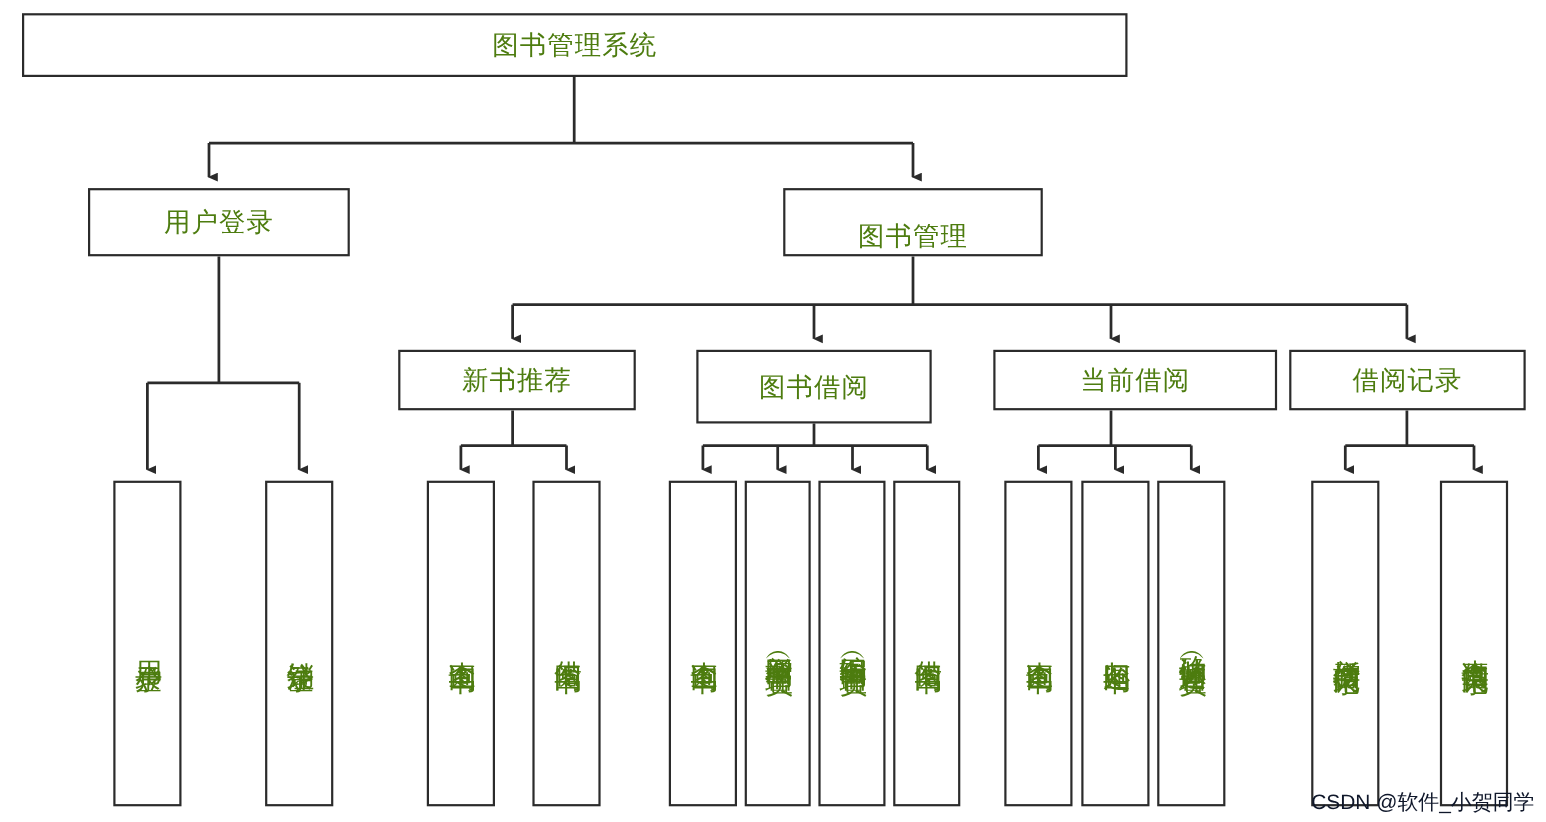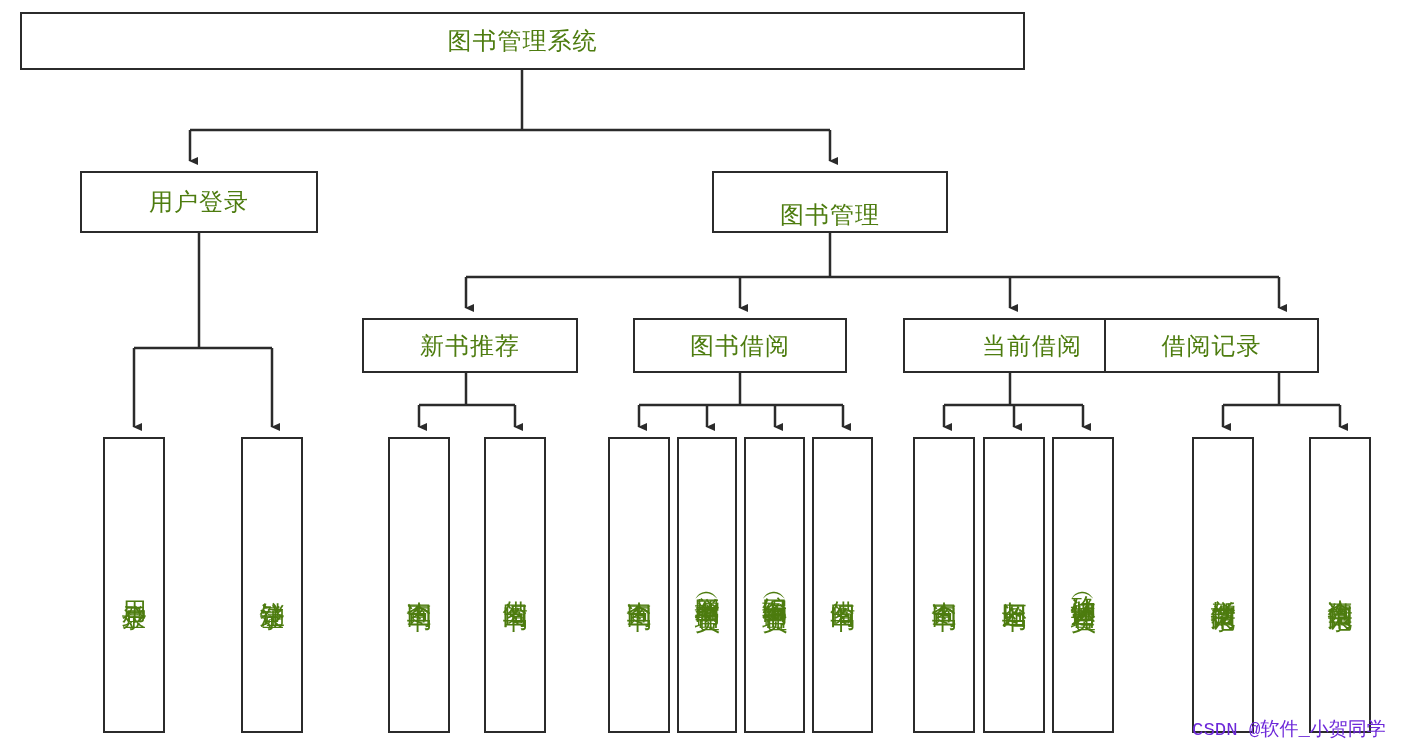--- a/index.html
+++ b/index.html
@@ -118,27 +118,27 @@
       </div>
       <div class="node horiz" style="left: 80px; top: 171px; width: 238px; height: 62px; border-color: rgb(43, 43, 43); background: rgb(255, 255, 255);">
         <span class="label">用户登录</span>
       </div>
       <div class="node horiz" style="left: 712px; top: 171px; width: 236px; height: 62px; border-color: rgb(43, 43, 43); background: rgb(255, 255, 255); align-items: flex-end;">
         <span class="label">图书管理</span>
       </div>
       <div class="node horiz" style="left: 362px; top: 318px; width: 216px; height: 55px; border-color: rgb(43, 43, 43); background: rgb(255, 255, 255);">
         <span class="label">新书推荐</span>
       </div>
-      <div class="node horiz" style="left: 633px; top: 318px; width: 214px; height: 55px; border-color: rgb(43, 43, 43); background: rgb(255, 255, 255);">
+      <div class="node horiz" style="left: 633px; top: 318px; width: 214px; height: 67px; border-color: rgb(43, 43, 43); background: rgb(255, 255, 255);">
         <span class="label">图书借阅</span>
       </div>
       <div class="node horiz" style="left: 903px; top: 318px; width: 258px; height: 55px; border-color: rgb(43, 43, 43); background: rgb(255, 255, 255);">
         <span class="label">当前借阅</span>
       </div>
-      <div class="node horiz" style="left: 1104px; top: 318px; width: 215px; height: 55px; border-color: rgb(43, 43, 43); background: rgb(255, 255, 255);">
+      <div class="node horiz" style="left: 1172px; top: 318px; width: 215px; height: 55px; border-color: rgb(43, 43, 43); background: rgb(255, 255, 255);">
         <span class="label">借阅记录</span>
       </div>
       <div class="node vert" style="left: 103px; top: 437px; width: 62px; height: 296px; border-color: rgb(43, 43, 43); background: rgb(255, 255, 255);">
         <span class="label">用户登录</span>
       </div>
       <div class="node vert" style="left: 241px; top: 437px; width: 62px; height: 296px; border-color: rgb(43, 43, 43); background: rgb(255, 255, 255);">
         <span class="label">注销登录</span>
       </div>
       <div class="node vert" style="left: 388px; top: 437px; width: 62px; height: 296px; border-color: rgb(43, 43, 43); background: rgb(255, 255, 255);">
         <span class="label">查询图书</span>
@@ -168,15 +168,15 @@
         <span class="label">确认归还（管理员）</span>
       </div>
       <div class="node vert" style="left: 1192px; top: 437px; width: 62px; height: 296px; border-color: rgb(43, 43, 43); background: rgb(255, 255, 255);">
         <span class="label">新增借阅记录</span>
       </div>
       <div class="node vert" style="left: 1309px; top: 437px; width: 62px; height: 296px; border-color: rgb(43, 43, 43); background: rgb(255, 255, 255);">
         <span class="label">查询借阅记录</span>
       </div>
     </div>
 
-  <div class="watermark" style="left: 1192px; top: 716px; color: #6d28d9; font-family: Liberation Mono, monospace;">CSDN @软件_小贺同学</div>
+  <div class="watermark" style="left: 1192px; top: 716px; color: #0f172a;">CSDN @软件_小贺同学</div>
 
 </div>
 
 </body></html>

